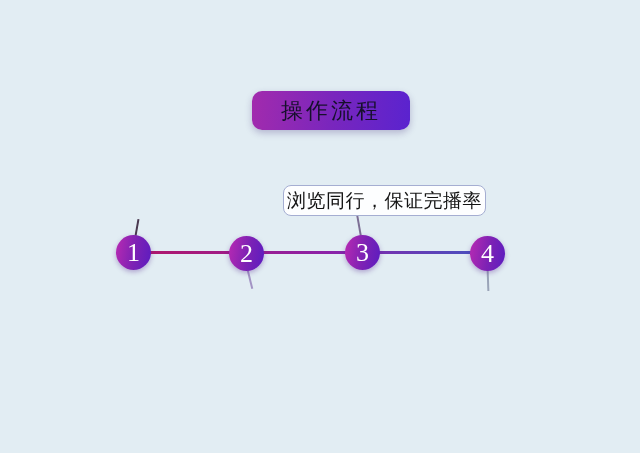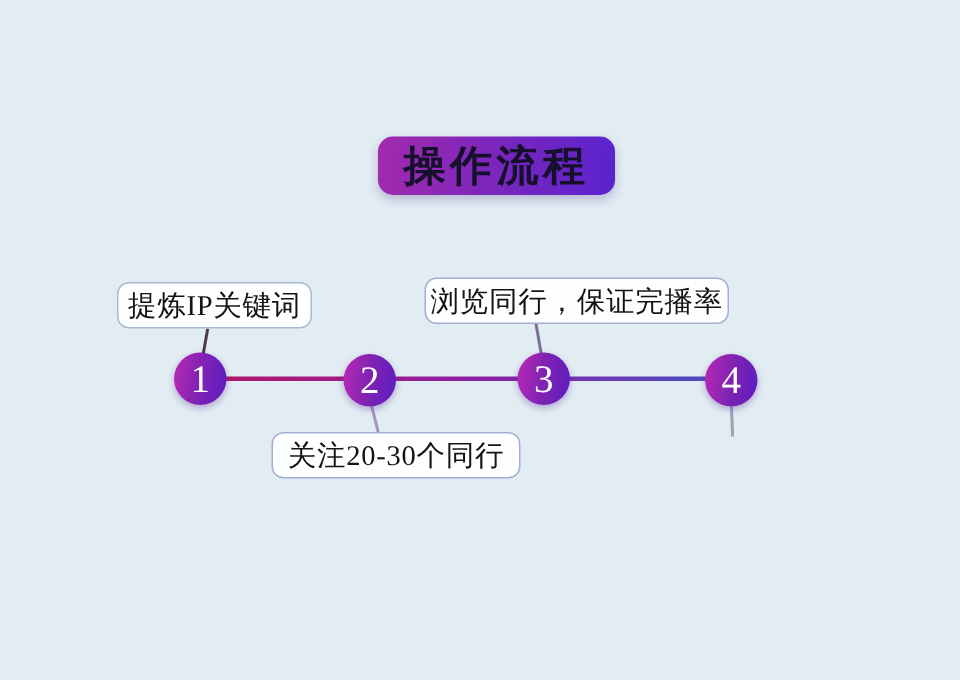--- a/index.html
+++ b/index.html
@@ -24,22 +24,22 @@
     width: 158px;
     height: 39px;
     border-radius: 10px;
     background: linear-gradient(95deg, #a22bad 0%, #7a26bd 50%, #5a23cf 100%);
     display: flex;
     align-items: center;
     justify-content: center;
     box-shadow: 0 3px 7px rgba(60, 40, 120, 0.28);
   }
   .title-banner span {
-    font-size: 28px;
-    font-weight: 700;
+    font-size: 22px;
+    font-weight: 400;
     letter-spacing: 3px;
     color: #16102c;
     white-space: nowrap;
   }
 
   
   .timeline-line {
     position: absolute;
     left: 133px;
     top: 251px;
@@ -112,35 +112,29 @@
 <body>
 
 <div class="canvas">
 
   <div class="title-banner">
     <span>操作流程</span>
   </div>
 
   <div class="timeline-line"></div>
 
-  <div class="label-box label-1">
-    <span>提炼IP关键词</span>
-  </div>
   <div class="connector connector-1"></div>
   <div class="node node-1">
     <span>1</span>
   </div>
 
   <div class="node node-2">
     <span>2</span>
   </div>
   <div class="connector connector-2"></div>
-  <div class="label-box label-2">
-    <span>关注20-30个同行</span>
-  </div>
 
   <div class="label-box label-3">
     <span>浏览同行，保证完播率</span>
   </div>
   <div class="connector connector-3"></div>
   <div class="node node-3">
     <span>3</span>
   </div>
 
   <div class="node node-4">

